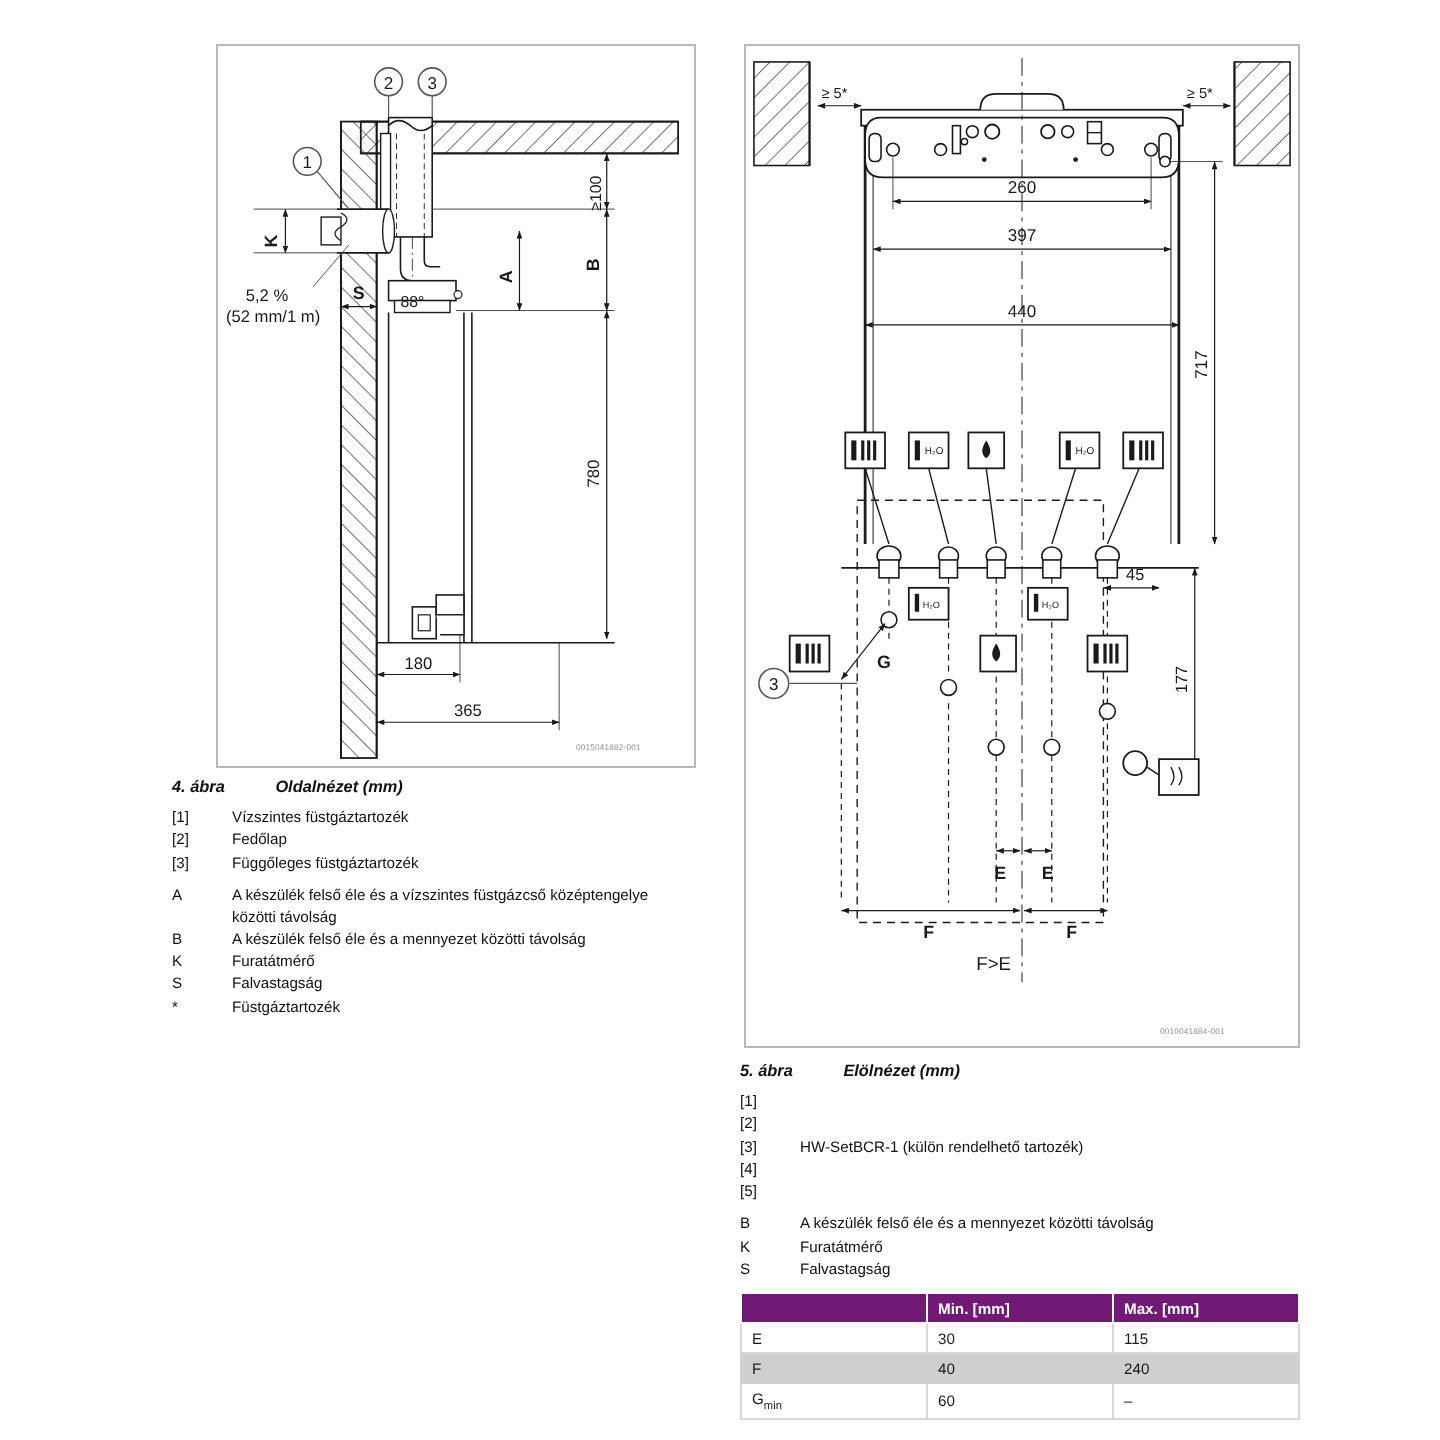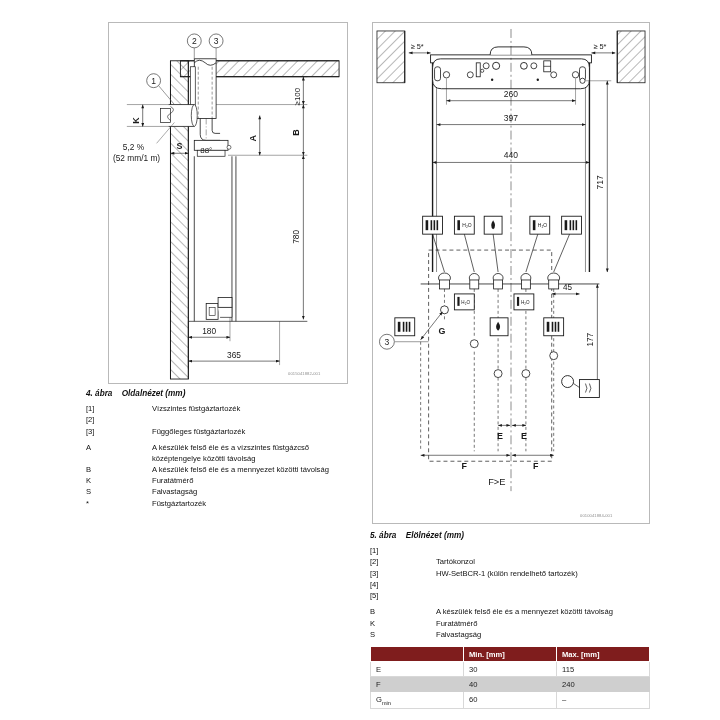--- a/index.html
+++ b/index.html
@@ -28,42 +28,42 @@
 
   
   .caption{
     position:absolute;
     font-size:8.2px;
     font-style:italic;
     font-weight:bold;
     color:#111;
     white-space:nowrap;
   }
-  .caption .num{margin-right:7px;}
+  .caption .num{margin-right:23px;}
   #cap-left{left:86px;top:389px;}
   #cap-right{left:370px;top:531px;}
 
   
   .legend{position:absolute;font-size:7.6px;line-height:1.42;color:#111;}
   #legend-left{left:86px;top:404px;width:262px;}
   #legend-right{left:370px;top:546px;width:280px;}
   .legend .row{display:flex;align-items:flex-start;margin-bottom:0.5px;}
   .legend .key{width:30px;flex:0 0 30px;}
-  .legend .val{flex:1;margin-left:36px;}
+  .legend .val{flex:1;}
   .legend .gap{height:5px;}
 
   
   #spec-table{
     position:absolute;left:370px;top:646px;width:280px;
     border-collapse:collapse;font-size:7.6px;
   }
   #spec-table th,#spec-table td{
     text-align:left;padding:2.5px 5px;border:1px solid #ffffff;
   }
-  #spec-table thead th{background:#7f1d1d;color:#fff;font-weight:bold;}
+  #spec-table thead th{background:#701a75;color:#fff;font-weight:bold;}
   #spec-table tbody tr.odd td{background:#ffffff;border:1px solid #d8d8d8;}
   #spec-table tbody tr.even td{background:#cfcfcf;border:1px solid #cfcfcf;}
   #spec-table td.c0{width:33%;}
   #spec-table td.c1,#spec-table th.c1{width:33%;}
   sub{font-size:5.6px;}
 
   
   .draw-id{
     position:absolute;font-size:4.1px;color:#8f8f8f;letter-spacing:.1px;
     white-space:nowrap;
@@ -397,20 +397,21 @@
     <span>Elölnézet (mm)</span>
   </div>
 
   <div class="legend" id="legend-left">
     <div class="row">
         <div class="key">[1]</div>
         <div class="val">Vízszintes füstgáztartozék</div>
       </div>
     <div class="row">
         <div class="key">[2]</div>
+        <div class="val">Fedőlap</div>
       </div>
     <div class="row">
         <div class="key">[3]</div>
         <div class="val">Függőleges füstgáztartozék</div>
       </div>
     <div class="gap"></div>
     <div class="row">
         <div class="key">A</div>
         <div class="val">A készülék felső éle és a vízszintes füstgázcső középtengelye közötti távolság</div>
       </div>
@@ -431,21 +432,20 @@
         <div class="val">Füstgáztartozék</div>
       </div>
   </div>
 
   <div class="legend" id="legend-right">
     <div class="row">
         <div class="key">[1]</div>
       </div>
     <div class="row">
         <div class="key">[2]</div>
-        <div class="val">Tartókonzol</div>
       </div>
     <div class="row">
         <div class="key">[3]</div>
         <div class="val">HW-SetBCR-1 (külön rendelhető tartozék)</div>
       </div>
     <div class="row">
         <div class="key">[4]</div>
       </div>
     <div class="row">
         <div class="key">[5]</div>

